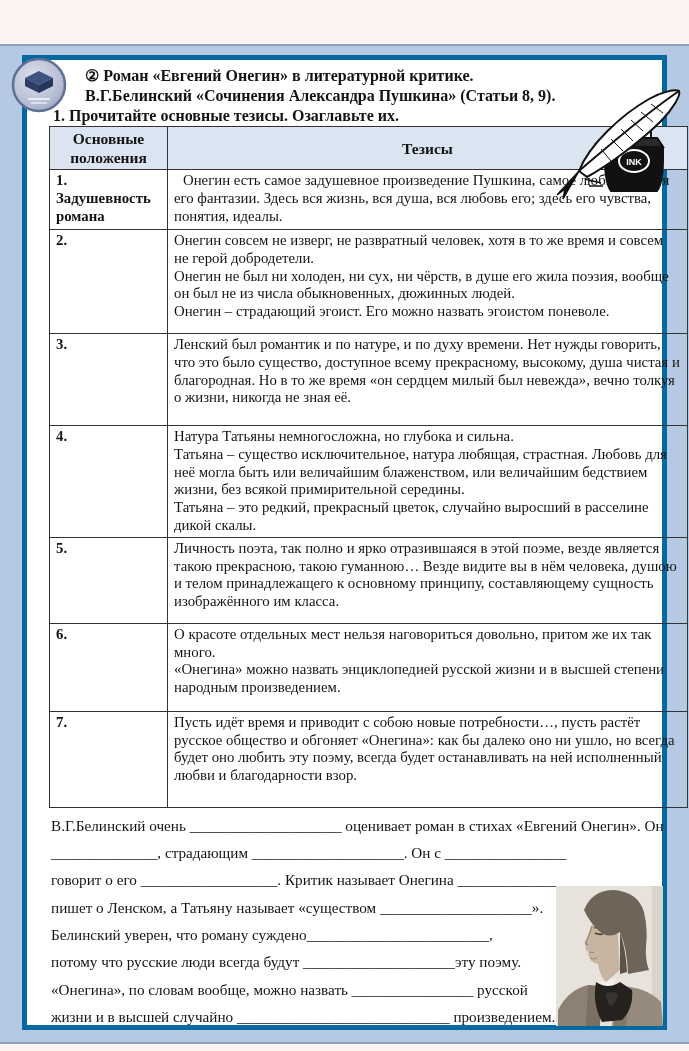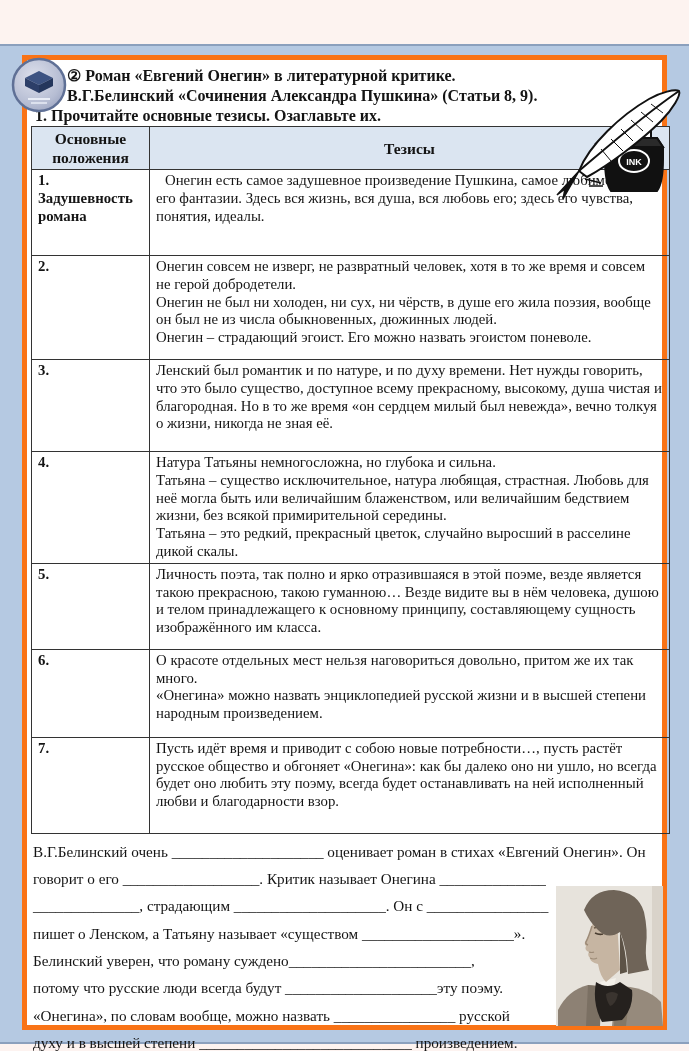--- a/index.html
+++ b/index.html
@@ -8,21 +8,21 @@
     background:#fdf3f0;
     font-family:"Liberation Serif", serif;color:#141414;
   }
   .slide-band{
     position:absolute;left:0;top:44px;width:689px;height:1000px;
     background:#b5c9e2;border-top:2px solid #8ba0bd;border-bottom:2px solid #8ba0bd;
     box-sizing:border-box;
   }
   .page{
     position:absolute;left:22px;top:55px;width:645px;height:975px;
-    background:#ffffff;border:5px solid #f97316;box-sizing:border-box;
+    background:#ffffff;border:5px solid #0369a1;box-sizing:border-box;padding-left:18px;
   }
   .content{position:relative;padding:6px 4px 0 4px;height:100%;box-sizing:border-box;}
   .header-block{margin-left:36px;}
   .title-line{font-weight:bold;font-size:16px;line-height:20px;white-space:nowrap;}
   .task-line{font-weight:bold;font-size:16px;line-height:20px;margin-left:4px;white-space:nowrap;}
   table.theses{
     width:639px;border-collapse:collapse;margin-top:0;table-layout:fixed;
     font-size:14.8px;line-height:17.8px;
   }
   table.theses th, table.theses td{
@@ -64,21 +64,21 @@
           <col>
         </colgroup>
       <thead>
         <tr>
           <th>Основные положения</th>
           <th>Тезисы</th>
         </tr>
       </thead>
       <tbody>
           <tr>
-            <td class="pos" style="height: 86px;">1. Задушевность романа</td>
+            <td class="pos" style="height: 60px;">1. Задушевность романа</td>
             <td>
               <div class="thesis-p indent">Онегин есть самое задушевное  произведение Пушкина, самое любимое дитя его фантазии. Здесь вся жизнь, вся душа, вся любовь его; здесь его чувства, понятия, идеалы.</div>
             </td>
           </tr>
           <tr>
             <td class="pos" style="height: 104px;">2.</td>
             <td>
               <div class="thesis-p">Онегин совсем не изверг, не развратный человек, хотя в то же время и совсем не герой добродетели.</div>
               <div class="thesis-p">Онегин не был ни холоден, ни сух, ни чёрств, в душе его жила поэзия, вообще он был не из числа обыкновенных, дюжинных людей.</div>
               <div class="thesis-p">Онегин – страдающий эгоист. Его можно назвать эгоистом поневоле.</div>
@@ -116,27 +116,27 @@
             <td>
               <div class="thesis-p">Пусть идёт время и приводит с собою новые потребности…, пусть растёт русское общество и обгоняет «Онегина»: как бы далеко оно ни ушло, но всегда будет оно любить эту поэму, всегда будет останавливать на ней исполненный любви и благодарности взор.</div>
             </td>
           </tr>
         </tbody>
     </table>
 
 
     <div class="conclusion">
         <div class="cline">В.Г.Белинский очень ____________________ оценивает роман в стихах «Евгений Онегин». Он</div>
+        <div class="cline">______________, страдающим ____________________. Он с ________________</div>
         <div class="cline">говорит о его __________________.  Критик называет Онегина ______________</div>
-        <div class="cline">______________, страдающим ____________________. Он с ________________</div>
         <div class="cline">пишет о Ленском, а Татьяну называет  «существом ____________________».</div>
         <div class="cline">Белинский уверен, что роману суждено________________________,</div>
         <div class="cline">потому что русские люди всегда будут ____________________эту поэму.</div>
         <div class="cline">«Онегина», по словам вообще,  можно назвать ________________ русской</div>
-        <div class="cline">духу и в высшей степени ____________________________ произведением.</div>
+        <div class="cline">жизни и в высшей случайно ____________________________ произведением.</div>
       </div>
   </div>
 </div>
 
 <div class="logo">
   <svg viewBox="0 0 56 56" width="56" height="56">
     <defs>
       <radialGradient id="lg" cx="40%" cy="35%" r="75%">
         <stop offset="0%" stop-color="#dde0ec"></stop>
           <stop offset="70%" stop-color="#b6bdd3"></stop>

